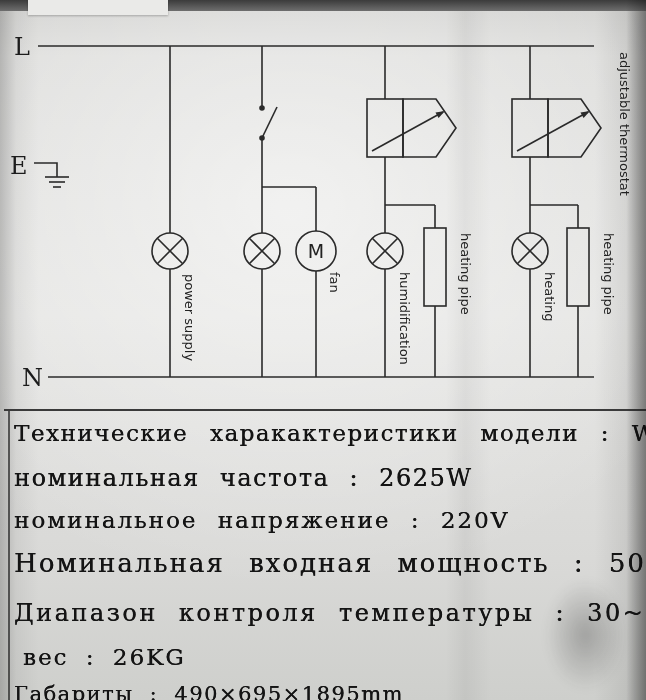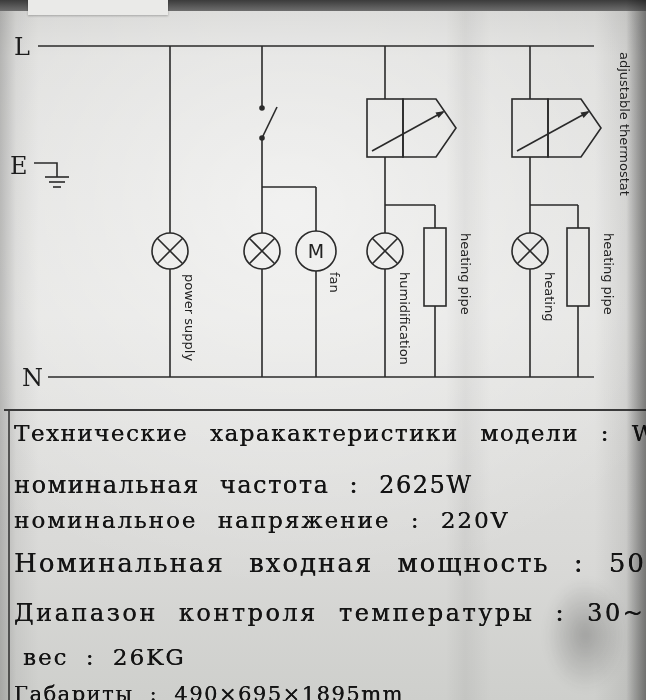--- a/index.html
+++ b/index.html
@@ -26,21 +26,21 @@
   }
   .diagram{position:absolute;top:0;left:0;}
   .divider{position:absolute;top:409px;left:4px;right:0;height:2px;background:#3a3a3a;}
   .left-rule{position:absolute;top:411px;bottom:0;left:8px;width:2px;background:rgba(45,45,45,0.75);}
   .specs{position:absolute;top:0;left:0;width:646px;height:700px;color:#141414;}
   .spec-line{
     position:absolute;left:14px;white-space:nowrap;
     text-shadow:0.3px 0 0 currentColor;
   }
   .l1{top:420px;font-size:23px;letter-spacing:1.5px;word-spacing:13px;}
-  .l2{top:464px;font-size:24px;letter-spacing:1.5px;word-spacing:11px;margin-top:7px;}
+  .l2{top:464px;font-size:24px;letter-spacing:1.5px;word-spacing:11px;}
   .l3{top:507px;font-size:23px;letter-spacing:2px;word-spacing:11px;}
   .l4{top:548px;font-size:26px;letter-spacing:2px;word-spacing:14px;}
   .l5{top:599px;font-size:24px;letter-spacing:2.5px;word-spacing:11px;}
   .l6{top:644px;font-size:23px;letter-spacing:2px;word-spacing:8px;margin-left:9px;}
   .l7{top:682px;font-size:21px;letter-spacing:1.5px;word-spacing:8px;}
   .smudge{
     position:absolute;left:528px;top:555px;width:115px;height:160px;pointer-events:none;
     background:radial-gradient(50% 50% at 50% 50%, rgba(30,30,30,0.28), rgba(30,30,30,0) 70%);
     filter:blur(4px);
   }

